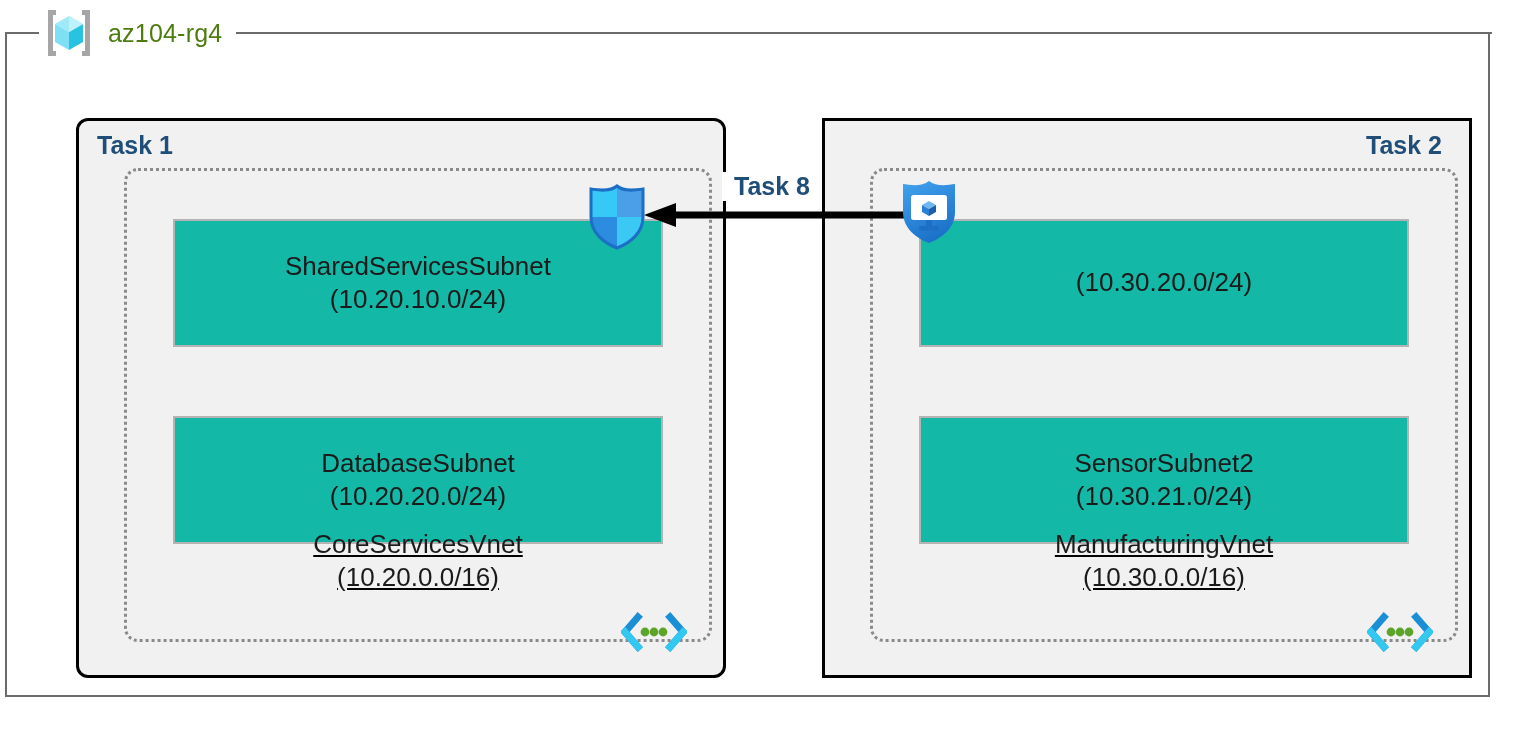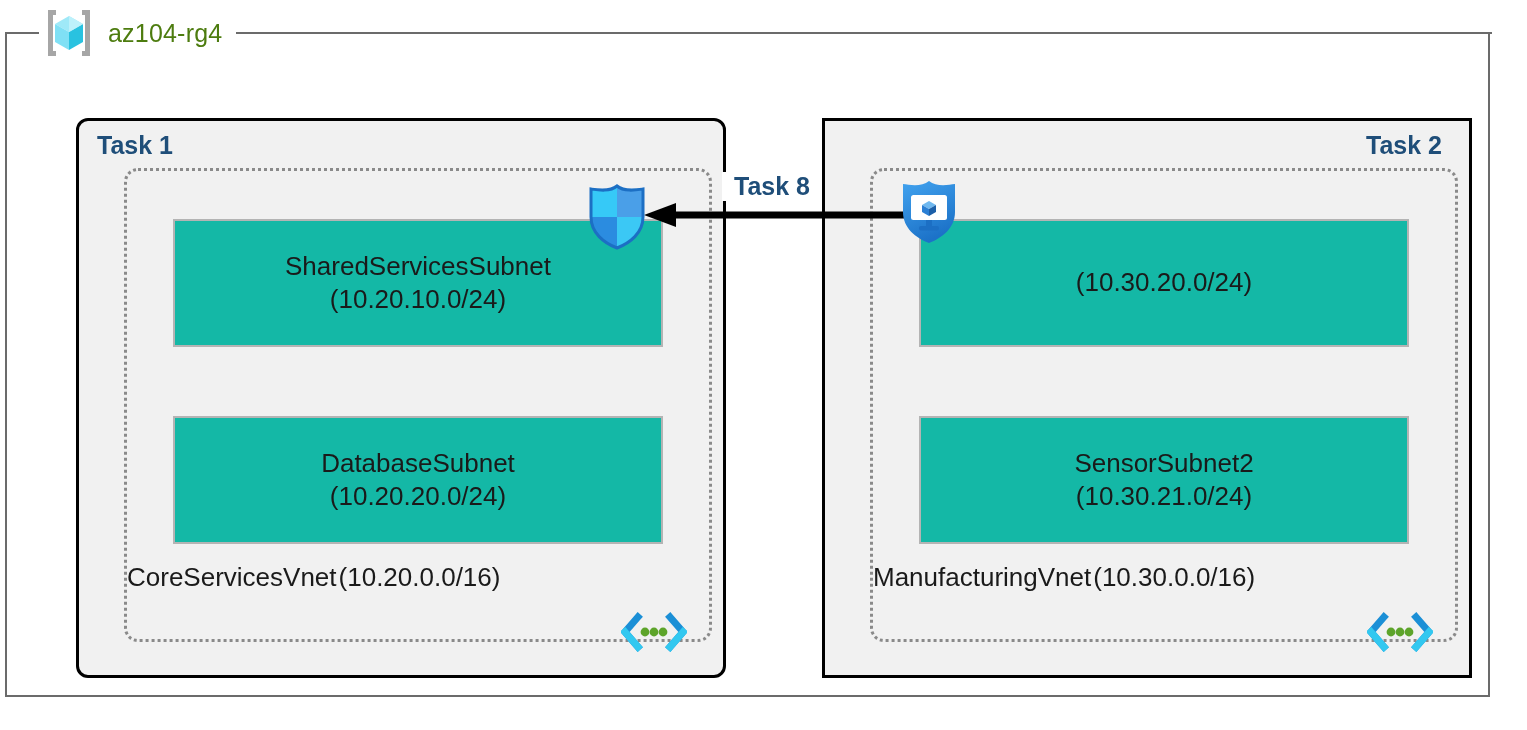--- a/index.html
+++ b/index.html
@@ -131,23 +131,24 @@
     white-space: nowrap;
   }
 
   
   .vnet-caption {
     position: absolute;
     left: 0;
     right: 0;
     bottom: 46px;
     display: flex;
-    flex-direction: row;
+    flex-direction: column;
     align-items: center;
     gap: 2px;
+    text-decoration: underline;
   }
 
   
   .vnet-glyph {
     position: absolute;
     right: 22px;
     bottom: -14px;
     width: 66px;
     height: 42px;
   }

